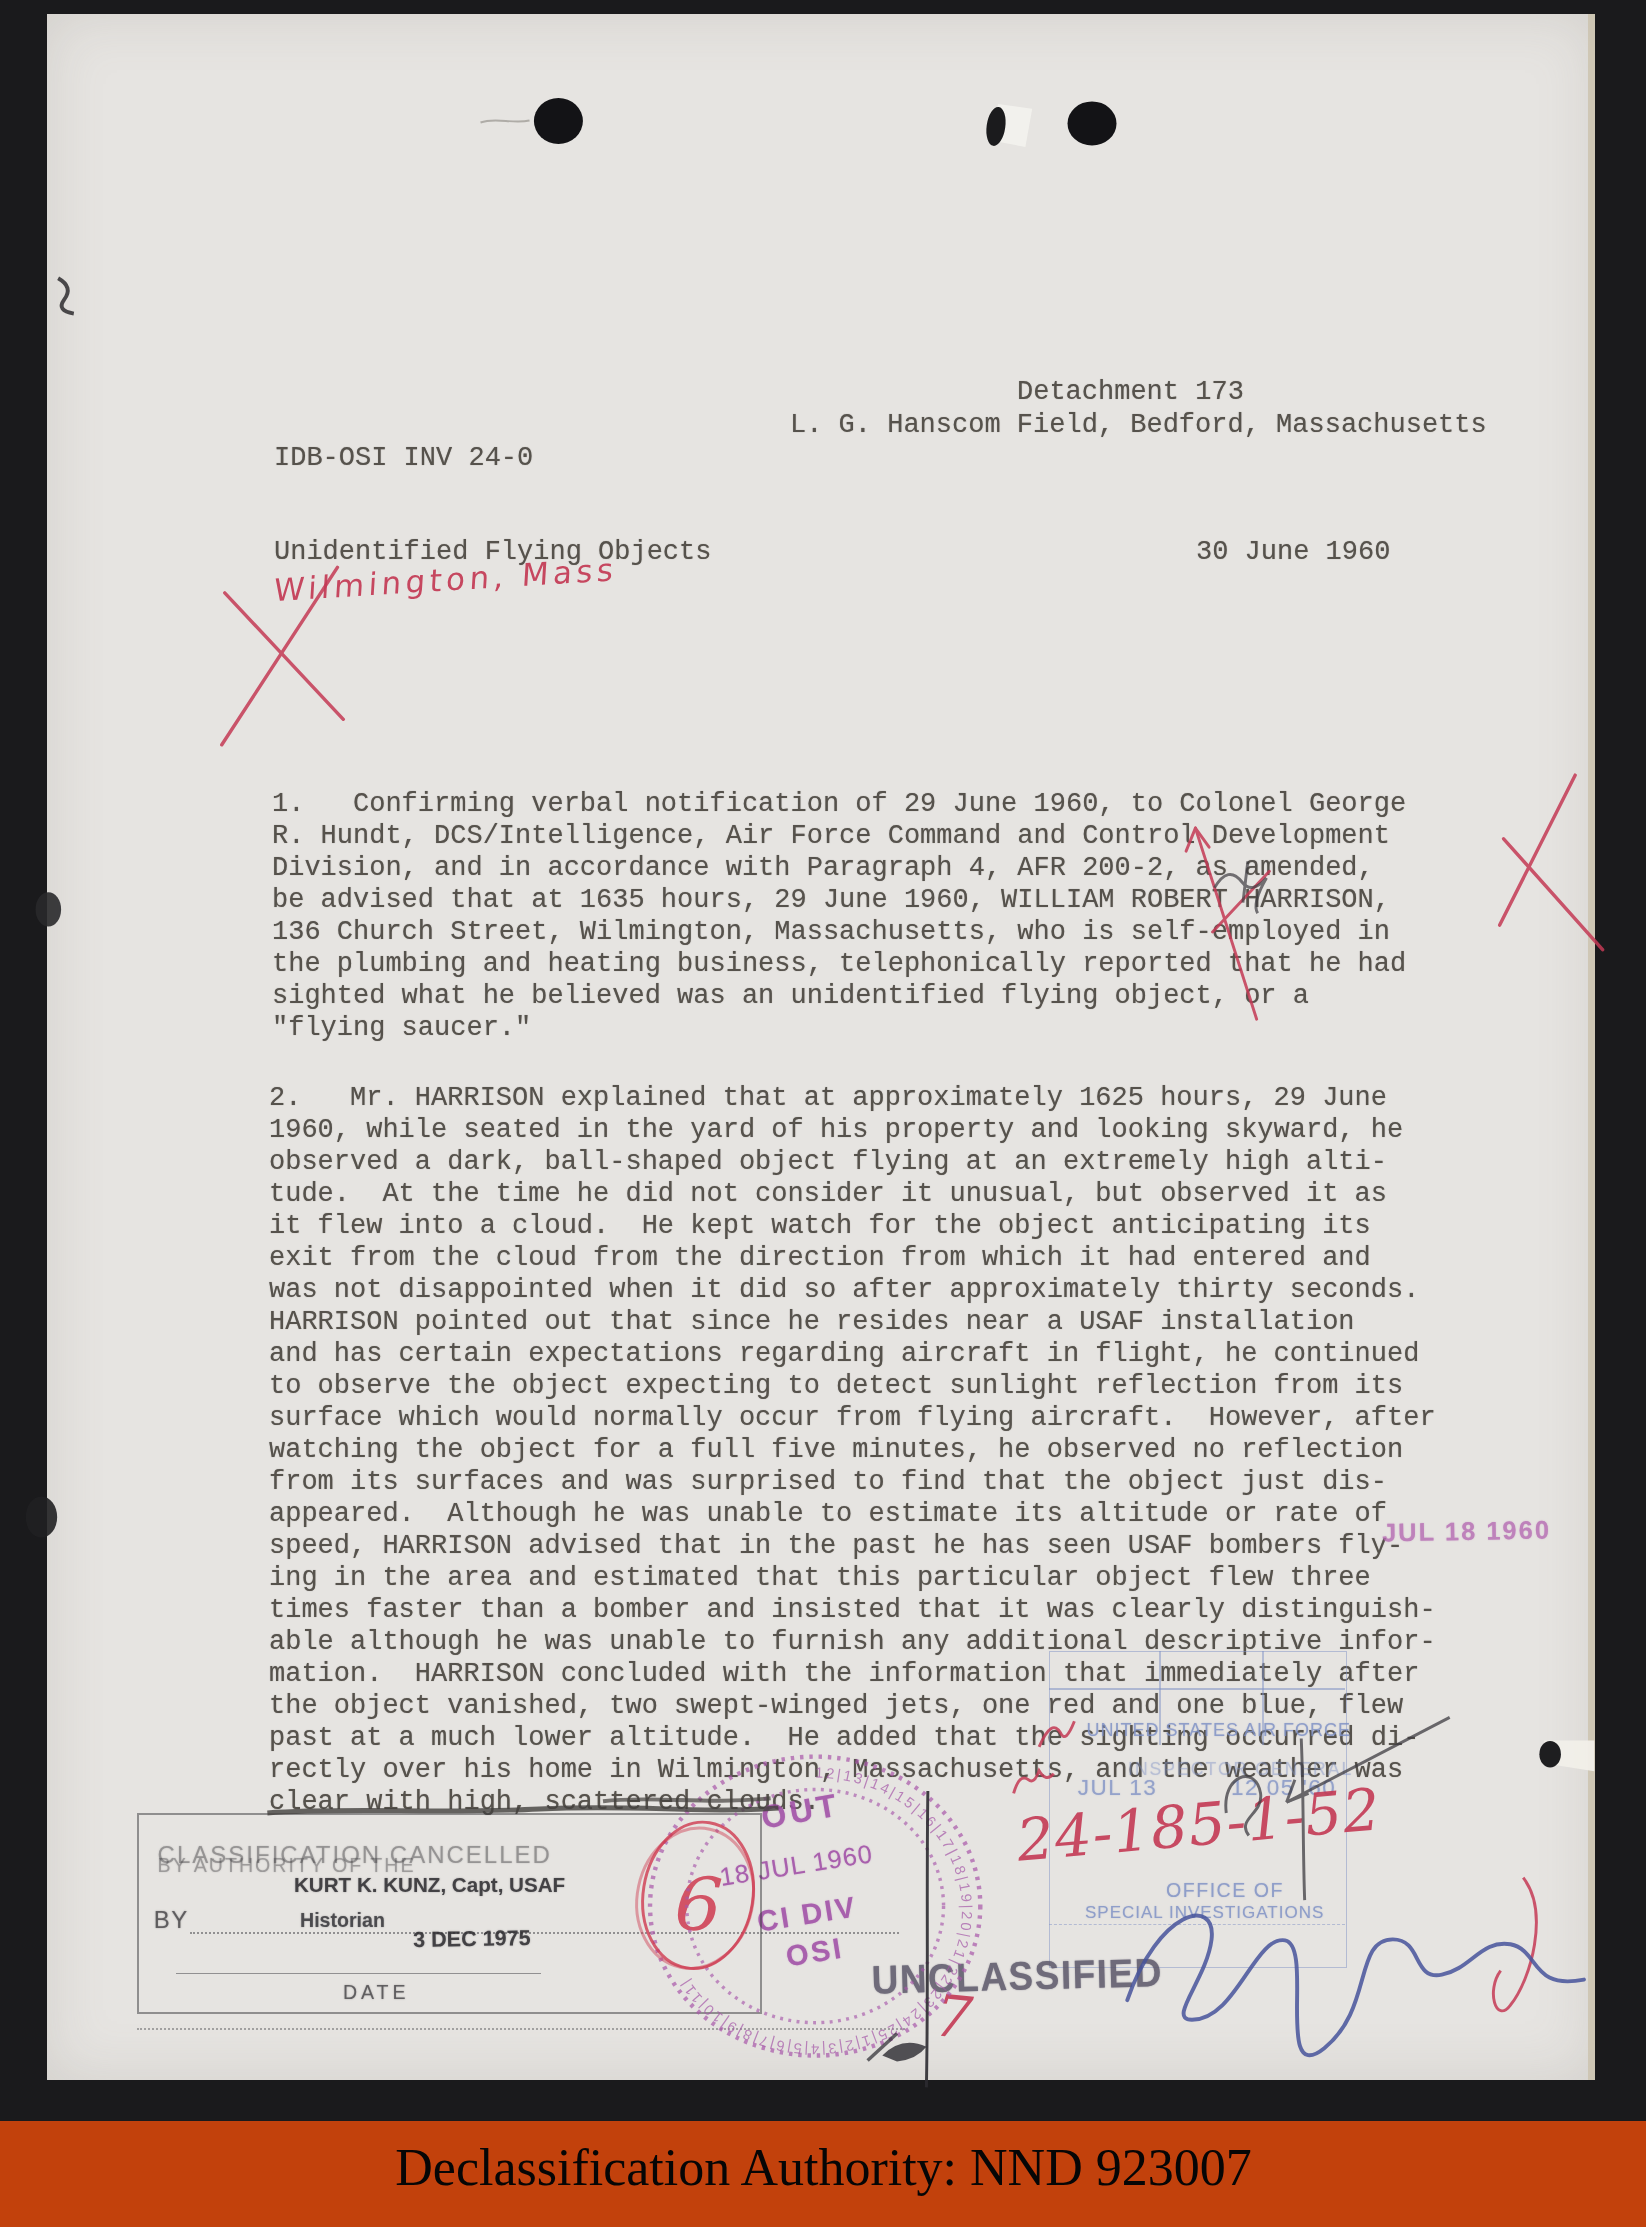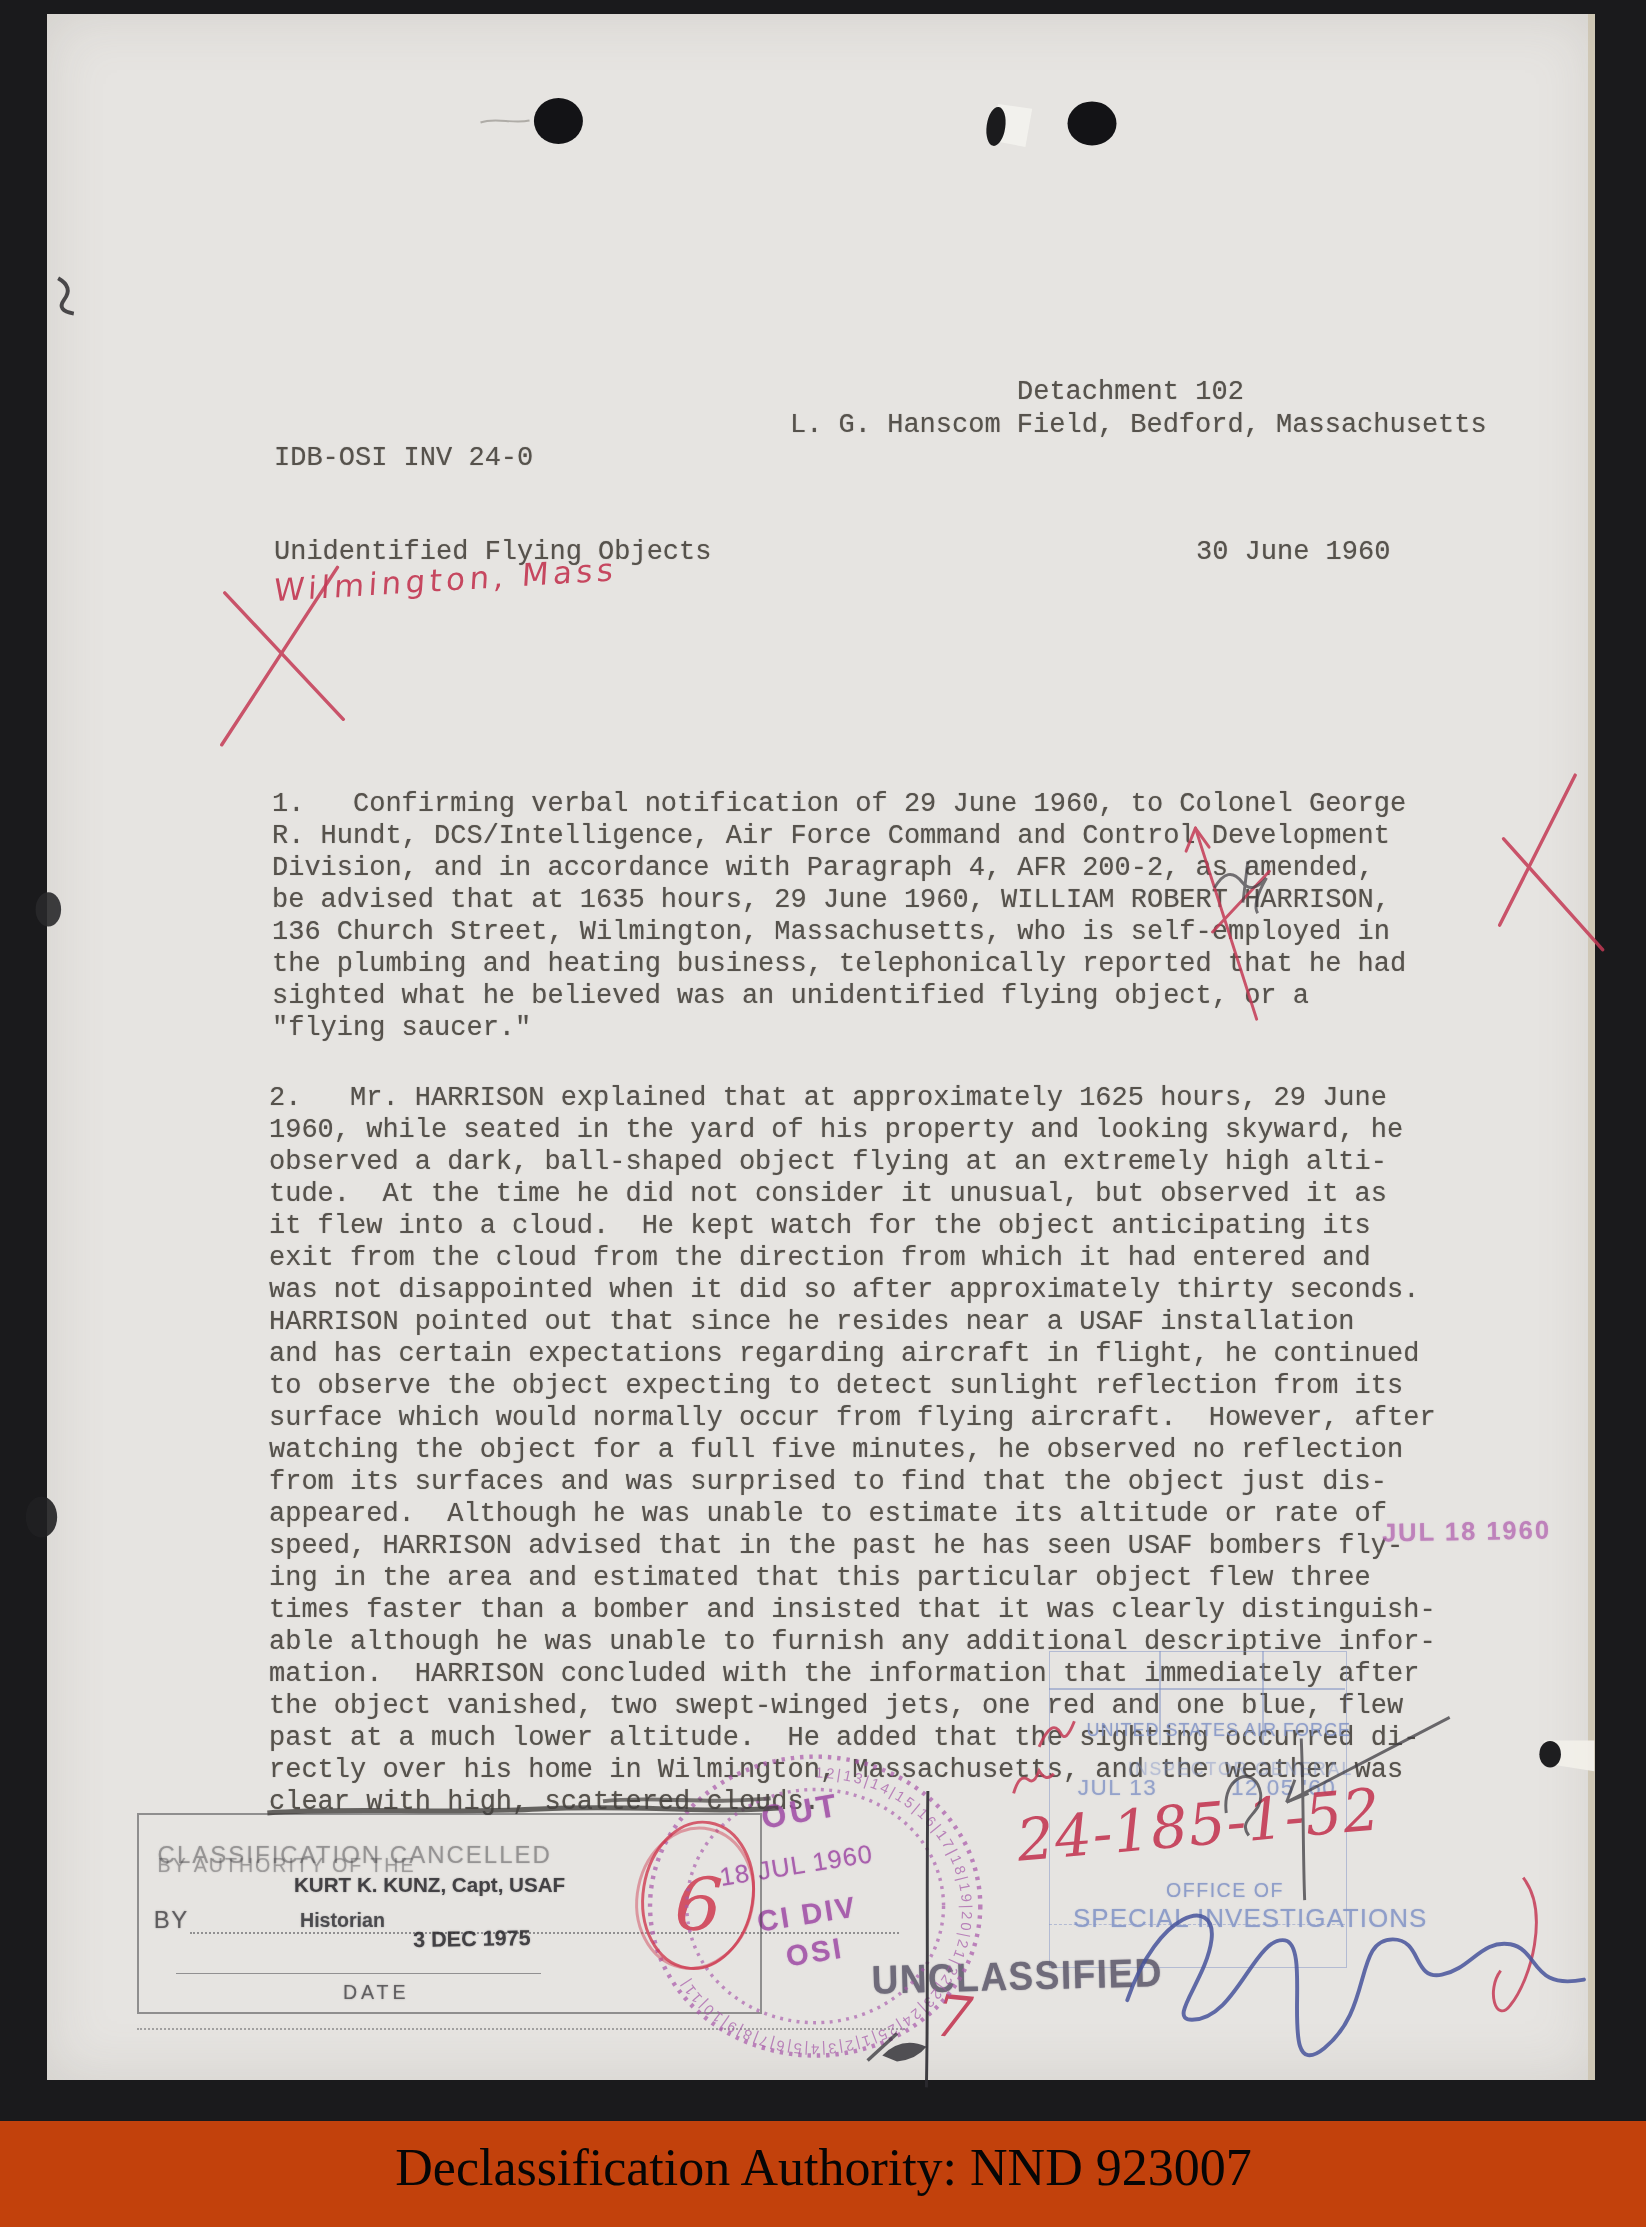--- a/index.html
+++ b/index.html
@@ -36,21 +36,21 @@
   #blue-stamp .bs{position:absolute;text-shadow:0 0 1.5px rgba(128,146,197,.55);white-space:nowrap;padding-left:20px;}
   #bs-outline{position:absolute;left:0;top:3.9px;width:296px;height:315px;border:1.5px solid rgba(128,146,197,.5);}
   .bs-vline{position:absolute;top:3.9px;width:1.5px;height:94px;background:rgba(128,146,197,.5);}
   #bs-hline1{position:absolute;left:0;top:41px;width:296px;height:2px;background:rgba(128,146,197,.55);}
   #bs-hline2{position:absolute;left:0;top:277px;width:296px;height:0;border-top:1.5px dashed rgba(128,146,197,.5);}
   #bs-usaf{left:17.6px;top:73px;font-size:18px;letter-spacing:1px;opacity:.85;}
   #bs-ig{left:59px;top:112px;font-size:17.6px;letter-spacing:2px;opacity:.45;}
   #bs-date-l{left:8.8px;top:128px;font-size:22.5px;letter-spacing:1.5px;opacity:.8;}
   #bs-date-r{left:162px;top:128px;font-size:22.5px;letter-spacing:1.5px;opacity:.8;}
   #bs-office{left:97px;top:232px;font-size:19.6px;letter-spacing:1.5px;opacity:.85;}
-  #bs-special{left:4px;top:256px;font-size:26px;letter-spacing:1px;opacity:.85;}
+  #bs-special{left:16px;top:256px;font-size:17px;letter-spacing:1px;opacity:.85;}
   
   #unclassified{position:absolute;left:871px;top:1958px;font-size:37px;font-weight:bold;letter-spacing:1.5px;
                 color:#5b5769;opacity:.85;transform:rotate(-1.5deg) scaleY(1.08);transform-origin:left top;
                 text-shadow:0 0 1.5px rgba(91,87,105,.7);}
   
   #class-box{position:absolute;left:137px;top:1813px;width:621px;height:197px;
              border:2px solid rgba(55,55,60,.5);overflow:visible;color:rgba(60,58,62,.65);}
   #class-box .cb{position:absolute;white-space:nowrap;text-shadow:0 0 1.5px rgba(60,58,62,.5);}
   #cb-l1{left:18.6px;top:26px;font-size:24px;letter-spacing:2px;opacity:.6;filter:blur(0.5px);}
   #cb-l2{left:18.6px;top:39px;font-size:19.6px;letter-spacing:2px;opacity:.55;filter:blur(0.5px);}
@@ -69,21 +69,21 @@
   .svgoverlay{position:absolute;left:0;top:0;pointer-events:none;}
 </style>
 </head>
 <body>
 
 <div id="canvas">
 
   <div id="paper"></div>
   <div id="paper-edge"></div>
 
-  <div class="typed" style="left:1017px;top:376px;">Detachment 102</div>
+  <div class="typed" style="left:1017px;top:376px;">Detachment 173</div>
   <div class="typed" style="left:790px;top:409px;">L. G. Hanscom Field, Bedford, Massachusetts</div>
   <div class="typed" style="left:274px;top:442px;">IDB-OSI INV 24-0</div>
   <div class="typed" style="left:274px;top:536px;">Unidentified Flying Objects</div>
   <div class="typed" style="left:1196px;top:536px;">30 June 1960</div>
 
   <div class="redhand" id="hand-location">Wilmington, Mass</div>
 
   <div class="typed" style="left:272px;top:788px;">1.   Confirming verbal notification of 29 June 1960, to Colonel George
 R. Hundt, DCS/Intelligence, Air Force Command and Control Development
 Division, and in accordance with Paragraph 4, AFR 200-2, as amended,

